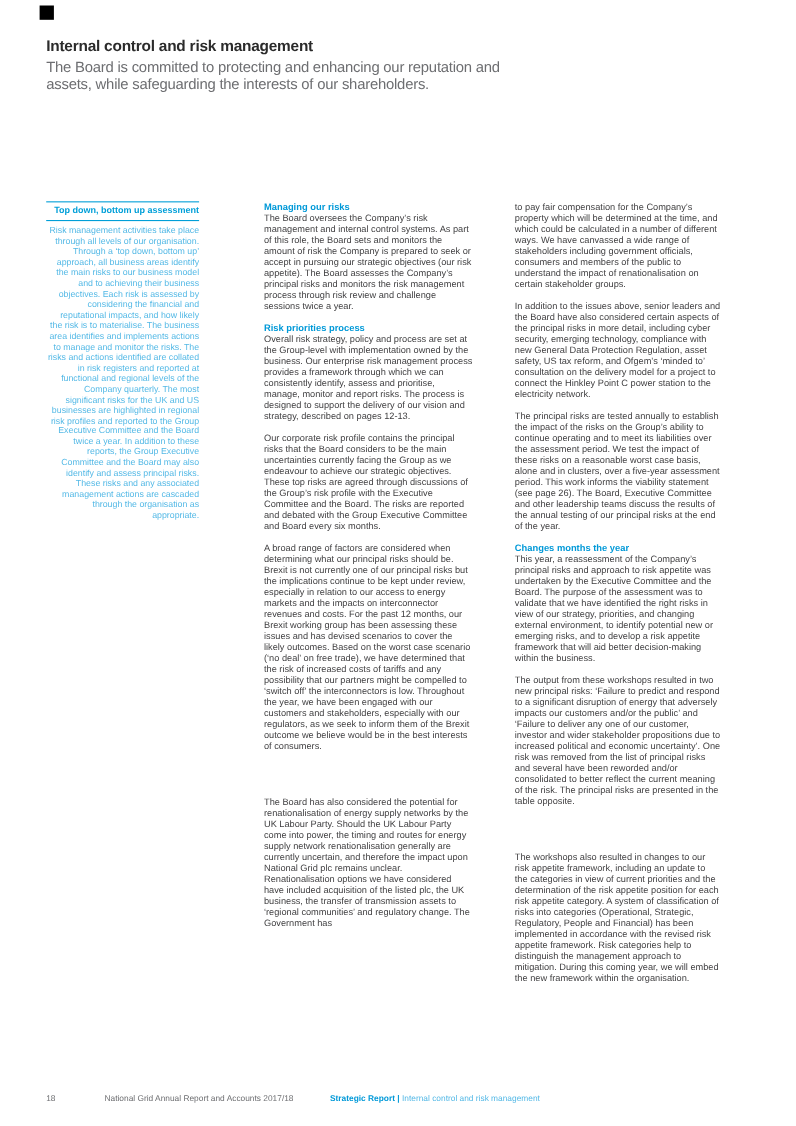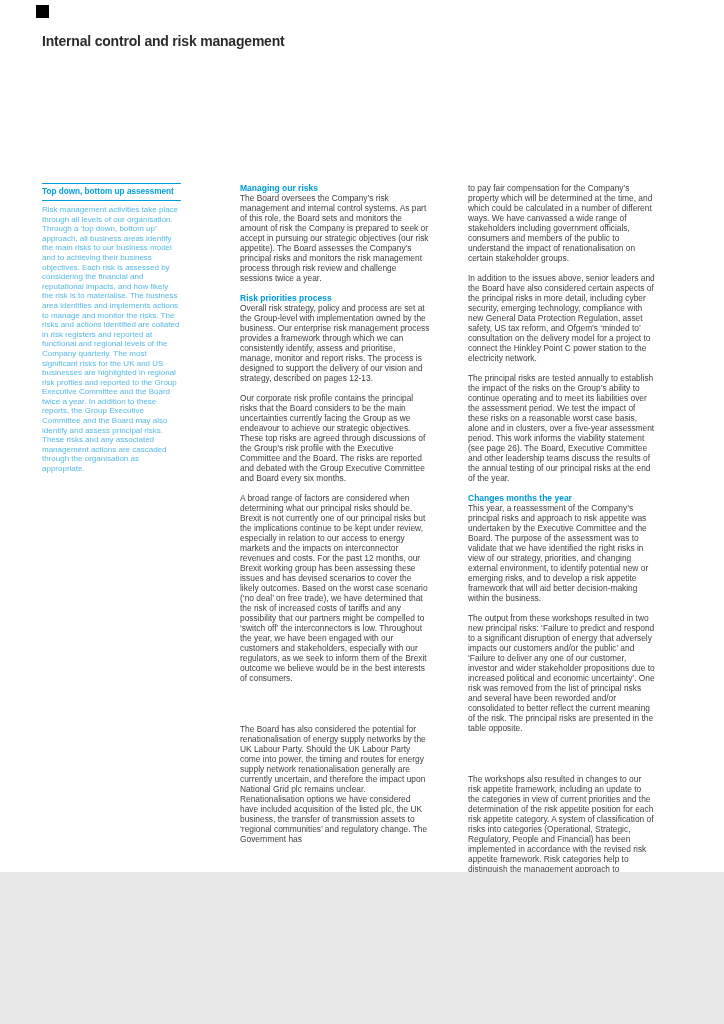--- a/index.html
+++ b/index.html
@@ -1,41 +1,41 @@
 <!DOCTYPE html>
 <html><head>
 <meta charset="utf-8">
 <title>Internal control and risk management</title>
 <style>
   * { margin:0; padding:0; box-sizing:border-box; }
   html,body { background:#e8e8e8; }
   .page {
     position:relative;
-    width:724px; height:872px;
+    width:724px; height:1024px;
     background:#ffffff;
     font-family:"Liberation Sans","DejaVu Sans",sans-serif;
     overflow:hidden;
     margin:0 auto;
   }
   .corner-tab {
     position:absolute; left:36px; top:5px;
     width:13px; height:13px; background:#000000;
   }
   .title-block { position:absolute; left:42px; top:33px; width:460px; }
   .page-title {
     font-size:14px; font-weight:bold; color:#2b2b2b;
     letter-spacing:-0.2px; margin-bottom:4px;
   }
   .page-subtitle {
     font-size:13.5px; line-height:15.5px; color:#6d6e71;
     letter-spacing:-0.2px; width:418px;
   }
   
   .sidebar {
-    position:absolute; left:42px; top:183px; width:139px;
+    position:absolute; left:42px; top:183px; width:139px;text-align:right;
   }
   .sidebar-rule-top { border-top:1.5px solid #009fd8; margin-bottom:3px; }
   .sidebar-heading {
     font-size:8.2px; font-weight:bold; color:#009fd8;
     line-height:10px; padding-bottom:3px;
   }
   .sidebar-rule-under { border-top:1.5px solid #009fd8; margin-bottom:4px; }
   .sidebar-body {
     font-size:8px; line-height:9.6px; color:#54b9e6;
   }
@@ -64,20 +64,21 @@
 </style>
 </head>
 <body>
 
 <div class="page">
 
   <div class="corner-tab"></div>
 
   <div class="title-block">
     <div class="page-title">Internal control and risk management</div>
+    <div class="page-subtitle">The Board is committed to protecting and enhancing our reputation and assets, while safeguarding the interests of our shareholders.</div>
   </div>
 
   <div class="sidebar">
     <div class="sidebar-rule-top"></div>
     <div class="sidebar-heading">Top down, bottom up assessment</div>
     <div class="sidebar-rule-under"></div>
     <div class="sidebar-body">Risk management activities take place through all levels of our organisation. Through a ‘top down, bottom up’ approach, all business areas identify the main risks to our business model and to achieving their business objectives. Each risk is assessed by considering the financial and reputational impacts, and how likely the risk is to materialise. The business area identifies and implements actions to manage and monitor the risks. The risks and actions identified are collated in risk registers and reported at functional and regional levels of the Company quarterly. The most significant risks for the UK and US businesses are highlighted in regional risk profiles and reported to the Group Executive Committee and the Board twice a year. In addition to these reports, the Group Executive Committee and the Board may also identify and assess principal risks. These risks and any associated management actions are cascaded through the organisation as appropriate.</div>
   </div>
 
   <div class="col col-mid">
@@ -93,14 +94,19 @@
   <div class="col col-right">
       <div class="col-para">to pay fair compensation for the Company’s property which will be determined at the time, and which could be calculated in a number of different ways. We have canvassed a wide range of stakeholders including government officials, consumers and members of the public to understand the impact of renationalisation on certain stakeholder groups.</div>
       <div class="col-para">In addition to the issues above, senior leaders and the Board have also considered certain aspects of the principal risks in more detail, including cyber security, emerging technology, compliance with new General Data Protection Regulation, asset safety, US tax reform, and Ofgem’s ‘minded to’ consultation on the delivery model for a project to connect the Hinkley Point C power station to the electricity network.</div>
       <div class="col-para">The principal risks are tested annually to establish the impact of the risks on the Group’s ability to continue operating and to meet its liabilities over the assessment period. We test the impact of these risks on a reasonable worst case basis, alone and in clusters, over a five-year assessment period. This work informs the viability statement (see page 26). The Board, Executive Committee and other leadership teams discuss the results of the annual testing of our principal risks at the end of the year.</div>
       <div class="col-heading">Changes months the year</div>
       <div class="col-para">This year, a reassessment of the Company’s principal risks and approach to risk appetite was undertaken by the Executive Committee and the Board. The purpose of the assessment was to validate that we have identified the right risks in view of our strategy, priorities, and changing external environment, to identify potential new or emerging risks, and to develop a risk appetite framework that will aid better decision-making within the business.</div>
       <div class="col-para">The output from these workshops resulted in two new principal risks: ‘Failure to predict and respond to a significant disruption of energy that adversely impacts our customers and/or the public’ and ‘Failure to deliver any one of our customer, investor and wider stakeholder propositions due to increased political and economic uncertainty’. One risk was removed from the list of principal risks and several have been reworded and/or consolidated to better reflect the current meaning of the risk. The principal risks are presented in the table opposite.</div>
       <div class="col-para">The workshops also resulted in changes to our risk appetite framework, including an update to the categories in view of current priorities and the determination of the risk appetite position for each risk appetite category. A system of classification of risks into categories (Operational, Strategic, Regulatory, People and Financial) has been implemented in accordance with the revised risk appetite framework. Risk categories help to distinguish the management approach to mitigation. During this coming year, we will embed the new framework within the organisation.</div>
     </div>
 
+  <div class="footer">
+    <span class="page-num">18</span>
+    <span class="doc-title">National Grid Annual Report and Accounts 2017/18</span>
+    <span class="section"><span class="section-label">Strategic Report |</span> <span class="section-title">Internal control and risk management</span></span>
+  </div>
 
 </div>
 
 </body></html>

